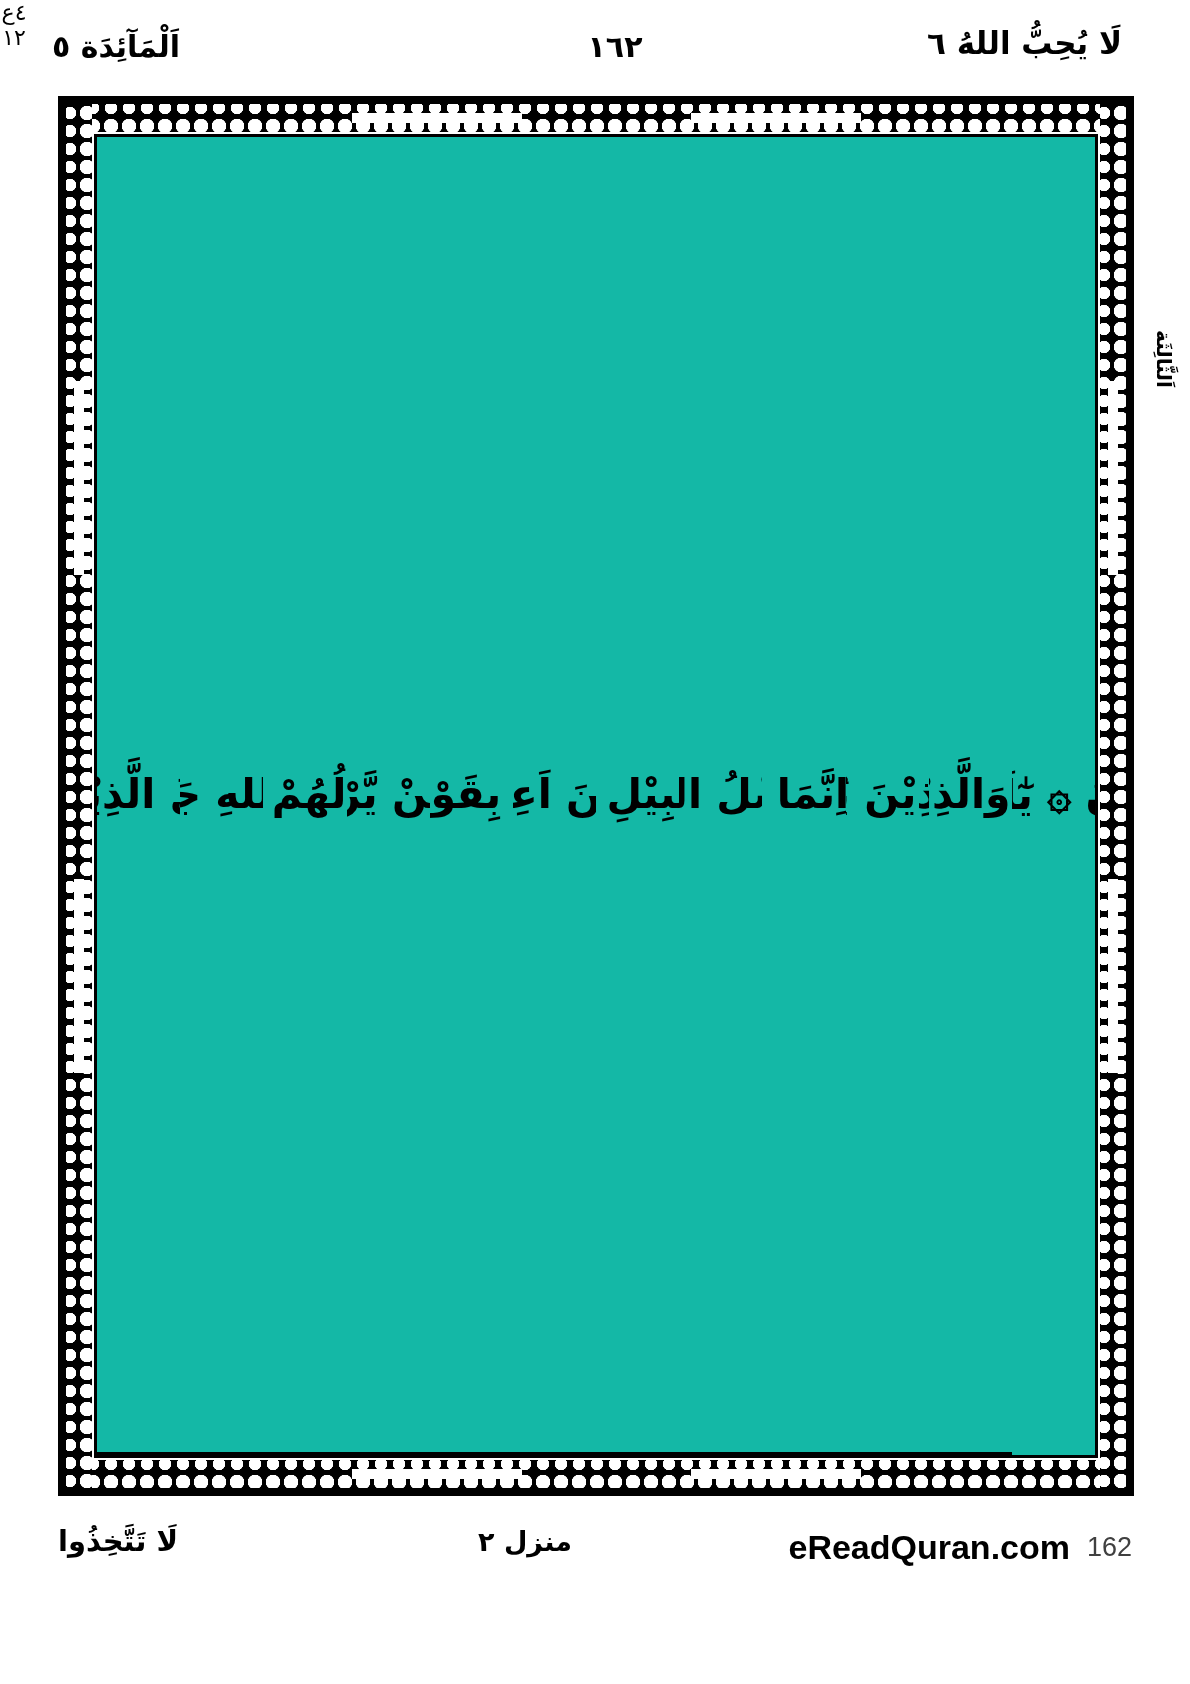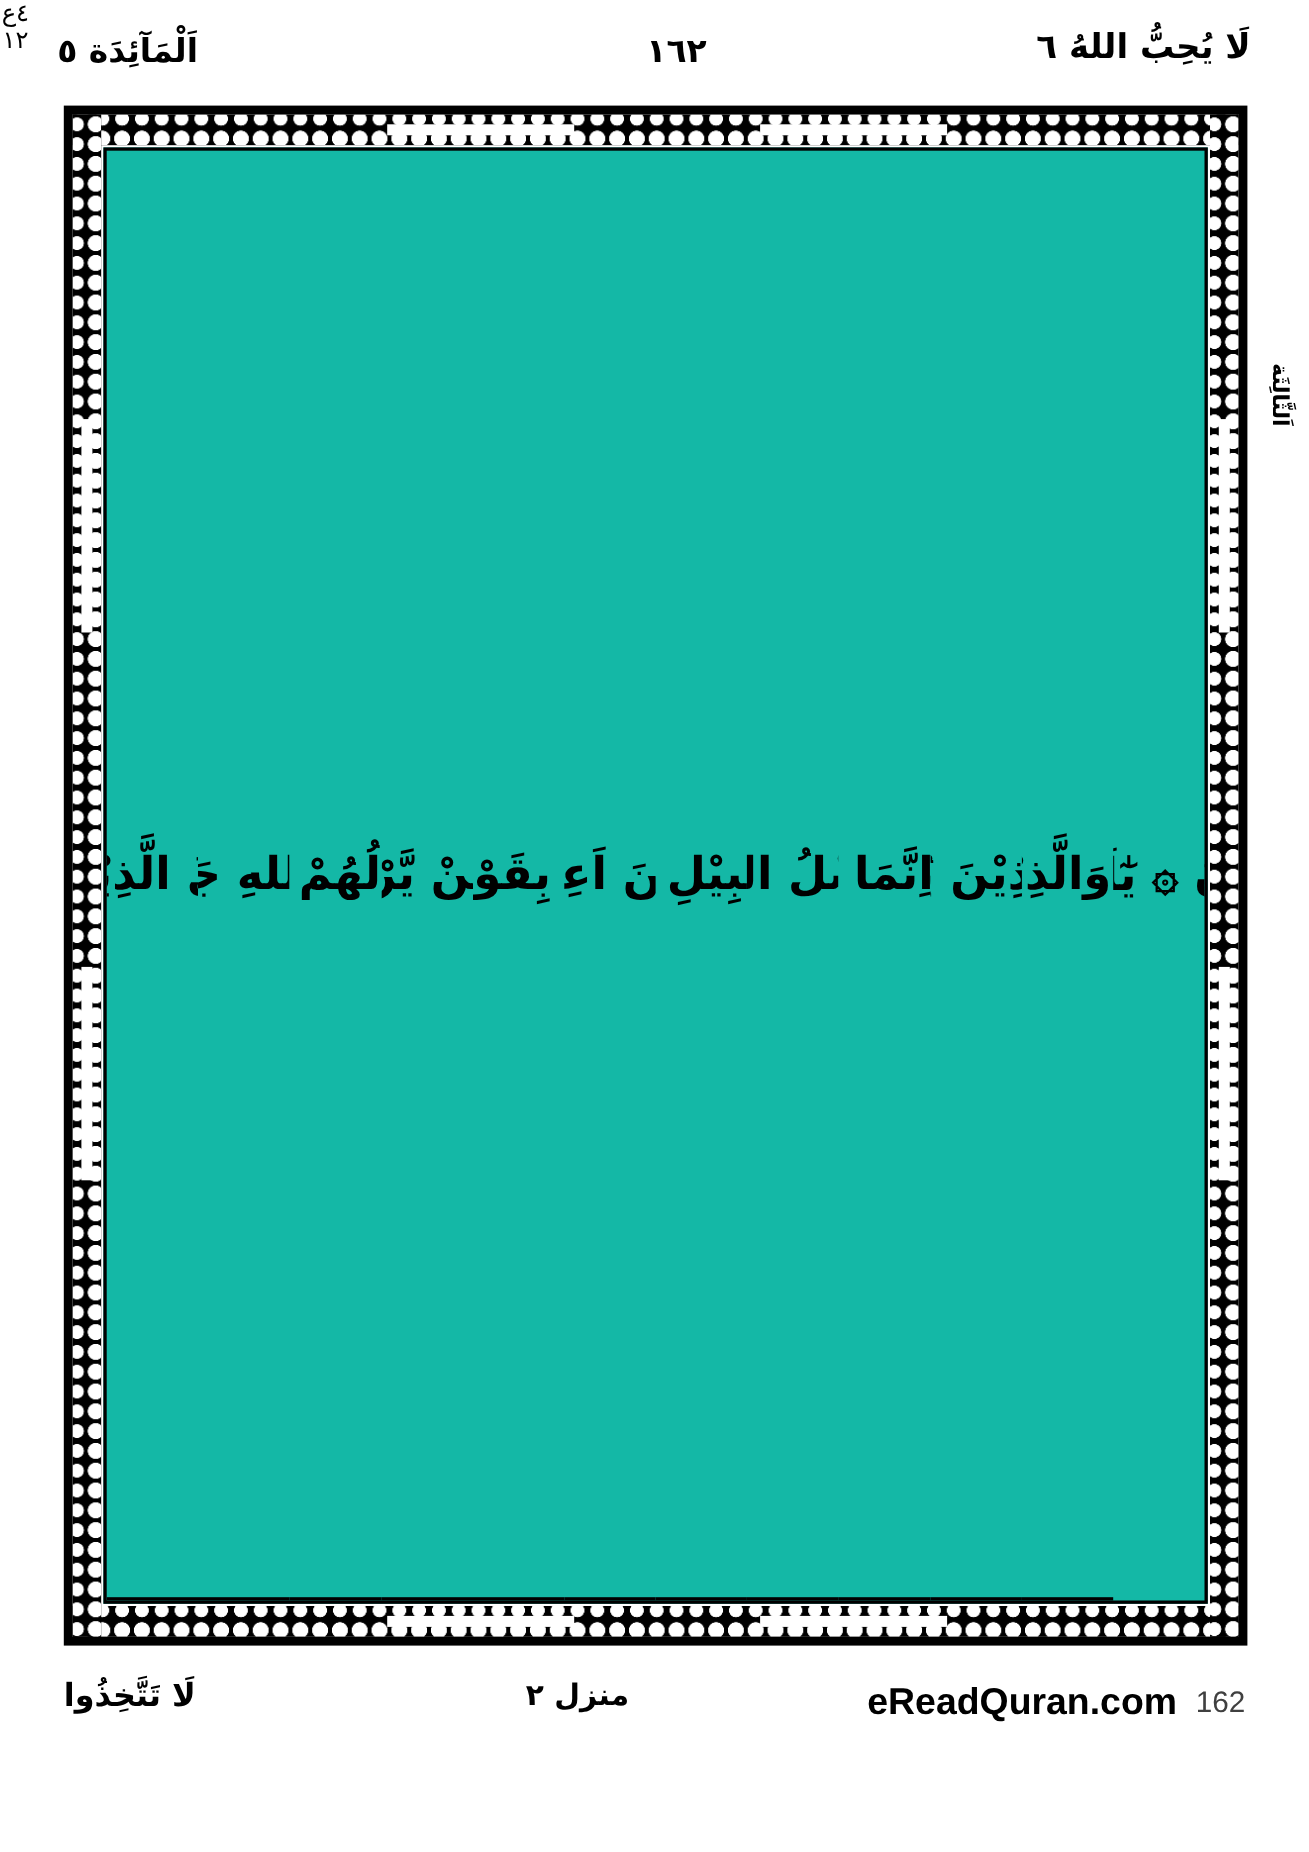--- a/index.html
+++ b/index.html
@@ -10,21 +10,21 @@
     overflow:hidden;
     position:relative;
   }
   .page{position:absolute;inset:0;}
 
   
   .header{
     position:absolute;left:0;right:0;top:28px;height:58px;
   }
   .hdr-right{
-    position:absolute;right:53px;top:0;
+    position:absolute;right:68px;top:0;
     font-size:31px;line-height:1;
     direction:rtl;white-space:nowrap;
     font-weight:bold;
   }
   .hdr-left{
     position:absolute;left:52px;top:4px;
     font-size:30px;line-height:1;
     direction:rtl;white-space:nowrap;
     font-weight:bold;
   }

